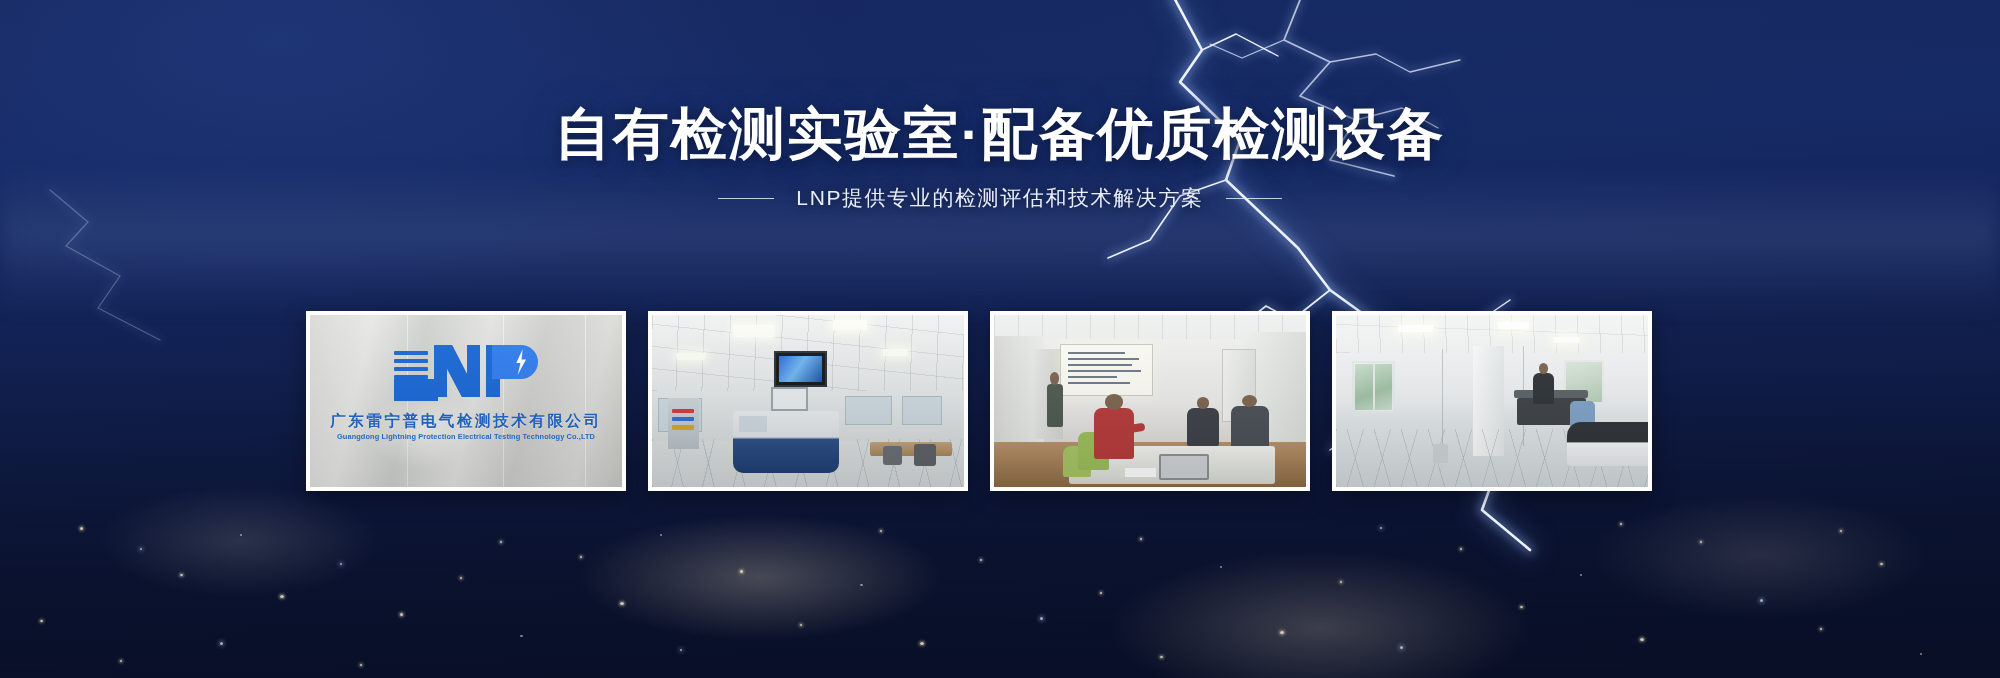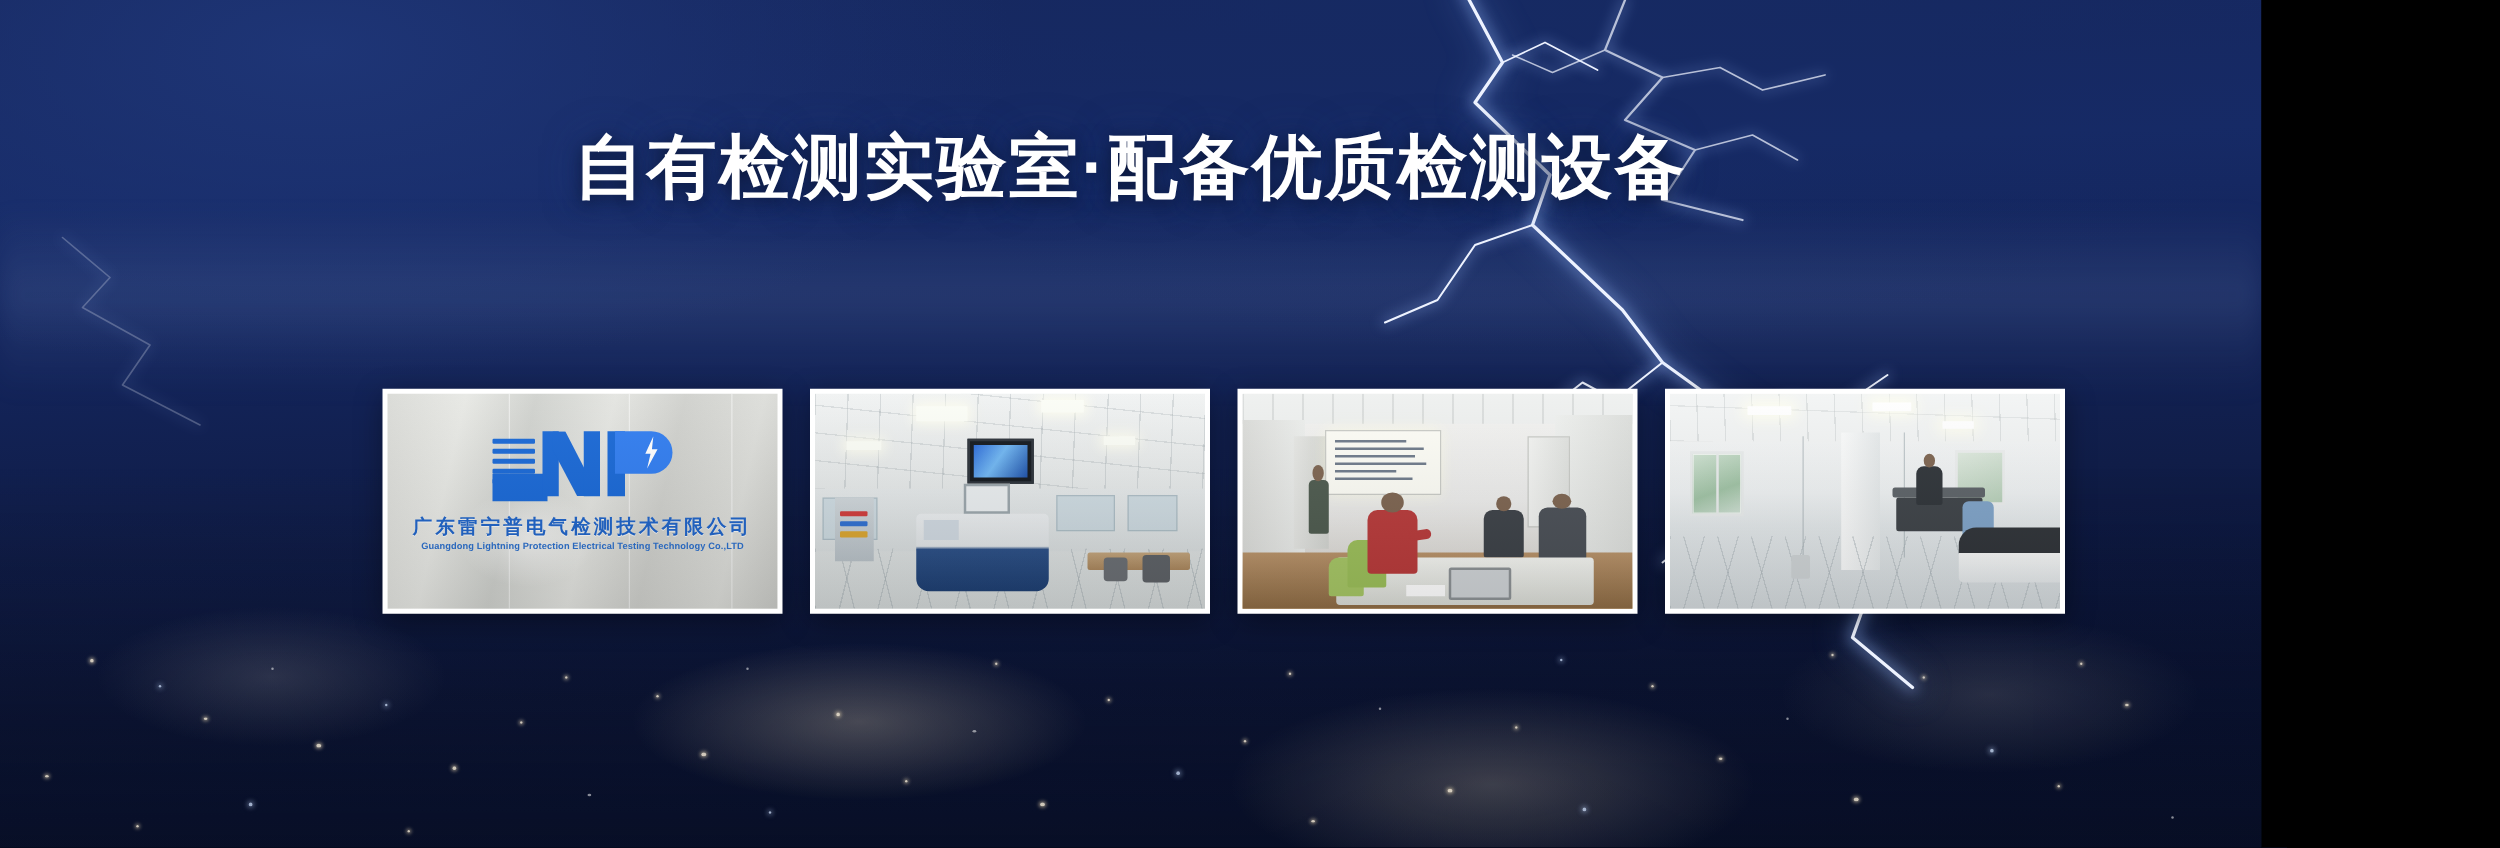--- a/index.html
+++ b/index.html
@@ -1,20 +1,20 @@
 <!DOCTYPE html>
 <html><head>
 <meta charset="utf-8">
 <style>
   * { margin:0; padding:0; box-sizing:border-box; }
   html,body { width:2000px; height:678px; overflow:hidden; background:#000; }
   body { font-family:"Liberation Sans","DejaVu Sans",sans-serif; }
 
   .banner {
-    position:relative; width:1809px; height:678px; overflow:hidden;
+    position:relative; width:2000px; height:678px; overflow:hidden;
     background:#0d1a45;
   }
 
   
   .sky {
     position:absolute; inset:0;
     background:
       radial-gradient(ellipse 900px 420px at 14% 6%, #1e3576 0%, rgba(30,53,118,0) 62%),
       radial-gradient(ellipse 1100px 520px at 68% -8%, #162a63 0%, rgba(22,42,99,0) 65%),
       linear-gradient(178deg, #16275e 0%, #162a66 22%, #13245a 40%, #101d48 58%, #0b1434 78%, #070e26 100%);
@@ -318,20 +318,25 @@
 
   <div class="bolt" style="left:40px;top:180px;width:260px;height:200px;opacity:.28;">
     <svg width="260" height="200" viewBox="0 0 260 200">
       <path class="glow" stroke-width="5" d="M10 10 L48 42 L26 66 L80 96 L58 128 L120 160"></path>
       <path class="core" stroke-width="1.3" d="M10 10 L48 42 L26 66 L80 96 L58 128 L120 160"></path>
     </svg>
   </div>
 
   <div class="headline-wrap">
     <div class="headline">自有检测实验室·配备优质检测设备</div>
+    <div class="sub-row">
+      <span class="sub-rule"></span>
+      <span class="subtitle">LNP提供专业的检测评估和技术解决方案</span>
+      <span class="sub-rule"></span>
+    </div>
   </div>
 
   <div class="cards">
 
     <div class="card">
       <div class="photo p1">
         <div class="seam s1"></div>
           <div class="seam s2"></div>
           <div class="seam s3"></div>
         <div class="glowpatch"></div>

